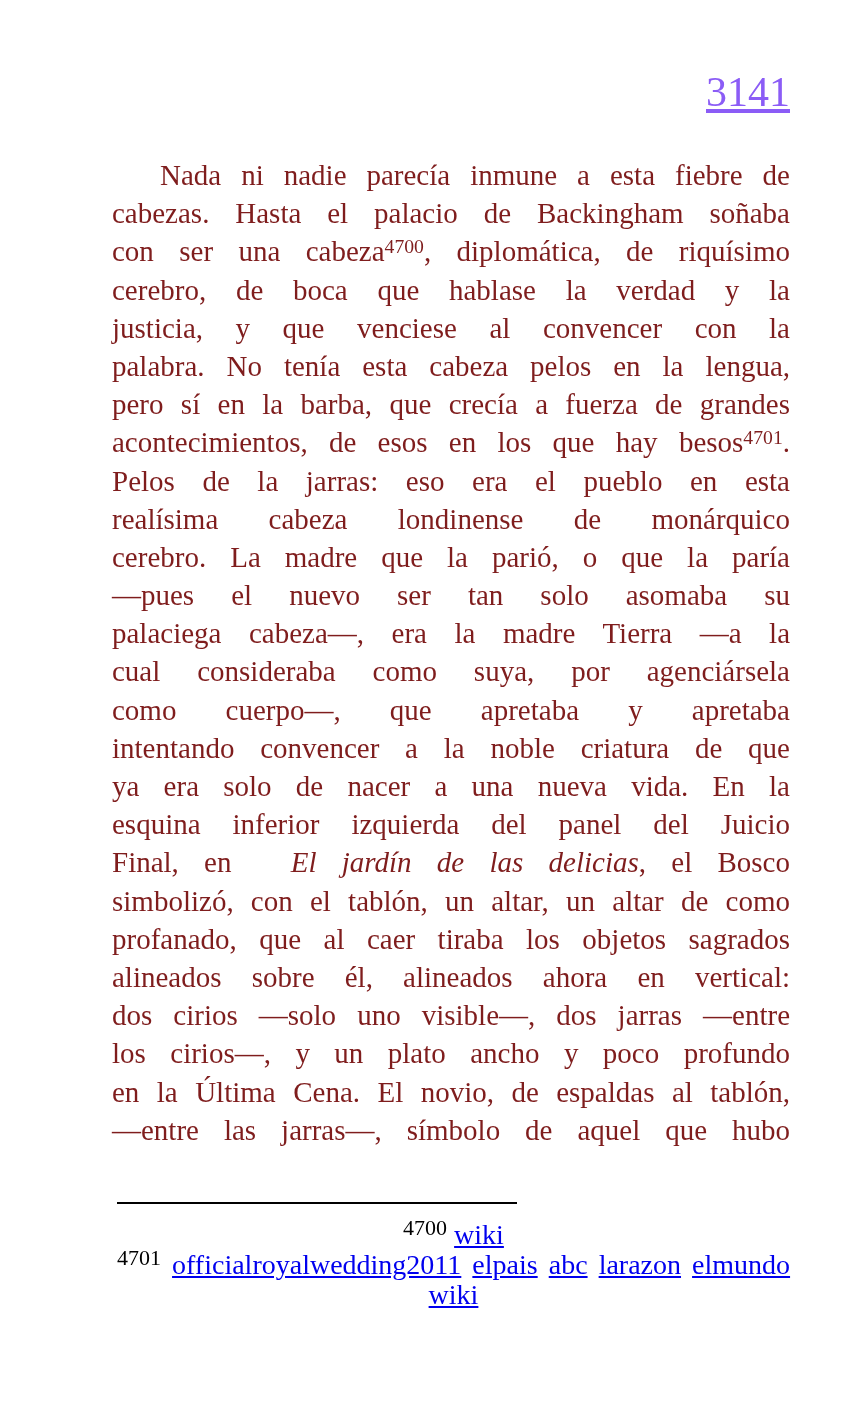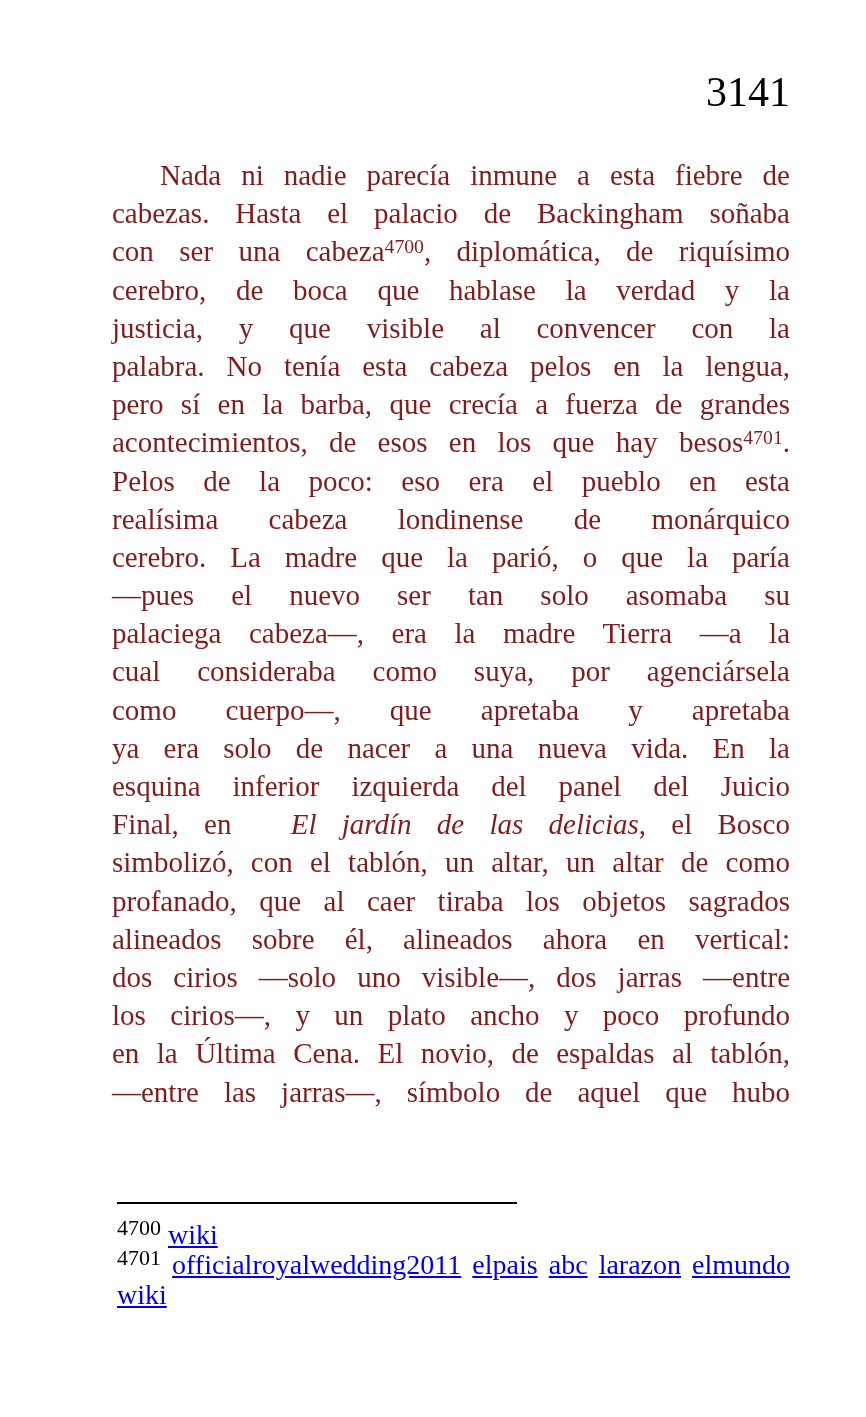--- a/index.html
+++ b/index.html
@@ -14,21 +14,22 @@
     font-family: "Liberation Serif", serif;
     color: #000000;
     overflow: hidden;
   }
   .page-number {
     position: absolute;
     top: 71px;
     right: 76px;
     font-size: 42px;
     line-height: 1;
-    color: #000000;
+    color: #8b5cf6;
+    text-decoration: underline;
   }
   .body-text {
     position: absolute;
     left: 112px;
     top: 156px;
     width: 678px;
     font-size: 29px;
     line-height: 38.2px;
     color: #7f1d1d;
   }
@@ -58,21 +59,21 @@
     font-size: 28px;
     line-height: 30px;
   }
   .fn-sep {
     border-top: 2px solid #000000;
     width: 400px;
     height: 0;
     margin-bottom: 16px;
   }
   .fn-line {
-    text-align: left;
+    text-align: center;
   }
   .fn-line.justify {
     text-align: justify;
     text-align-last: justify;
   }
   .fn-ref {
     font-size: 22px;
     position: relative;
     top: -0.4em;
     line-height: 0;
@@ -87,31 +88,32 @@
 </head>
 <body>
 
 <div class="page-number">3141</div>
 
 <div class="body-text">
     <div class="line indent"><span>Nada ni nadie parecía inmune a esta fiebre de</span></div>
     <div class="line"><span>cabezas. Hasta el palacio de Backingham soñaba</span></div>
     <div class="line"><span>con ser una cabeza</span><span class="seg-sup">4700</span><span>, diplomática, de riquísimo</span></div>
     <div class="line"><span>cerebro, de boca que hablase la verdad y la</span></div>
-    <div class="line"><span>justicia, y que visible al convencer con la</span></div>
+    <div class="line"><span>justicia, y que venciese al convencer con la</span></div>
     <div class="line"><span>palabra. No tenía esta cabeza pelos en la lengua,</span></div>
     <div class="line"><span>pero sí en la barba, que crecía a fuerza de grandes</span></div>
     <div class="line"><span>acontecimientos, de esos en los que hay besos</span><span class="seg-sup">4701</span><span>.</span></div>
-    <div class="line"><span>Pelos de la poco: eso era el pueblo en esta</span></div>
+    <div class="line"><span>Pelos de la jarras: eso era el pueblo en esta</span></div>
     <div class="line"><span>realísima cabeza londinense de monárquico</span></div>
     <div class="line"><span>cerebro. La madre que la parió, o que la paría</span></div>
     <div class="line"><span>—pues el nuevo ser tan solo asomaba su</span></div>
     <div class="line"><span>palaciega cabeza—, era la madre Tierra —a la</span></div>
     <div class="line"><span>cual consideraba como suya, por agenciársela</span></div>
     <div class="line"><span>como cuerpo—, que apretaba y apretaba</span></div>
+    <div class="line"><span>intentando convencer a la noble criatura de que</span></div>
     <div class="line"><span>ya era solo de nacer a una nueva vida. En la</span></div>
     <div class="line"><span>esquina inferior izquierda del panel del Juicio</span></div>
     <div class="line"><span>Final, en </span><span class="seg-i">El jardín de las delicias</span><span>, el Bosco</span></div>
     <div class="line"><span>simbolizó, con el tablón, un altar, un altar de como</span></div>
     <div class="line"><span>profanado, que al caer tiraba los objetos sagrados</span></div>
     <div class="line"><span>alineados sobre él, alineados ahora en vertical:</span></div>
     <div class="line"><span>dos cirios —solo uno visible—, dos jarras —entre</span></div>
     <div class="line"><span>los cirios—, y un plato ancho y poco profundo</span></div>
     <div class="line"><span>en la Última Cena. El novio, de espaldas al tablón,</span></div>
     <div class="line"><span>—entre las jarras—, símbolo de aquel que hubo</span></div>

